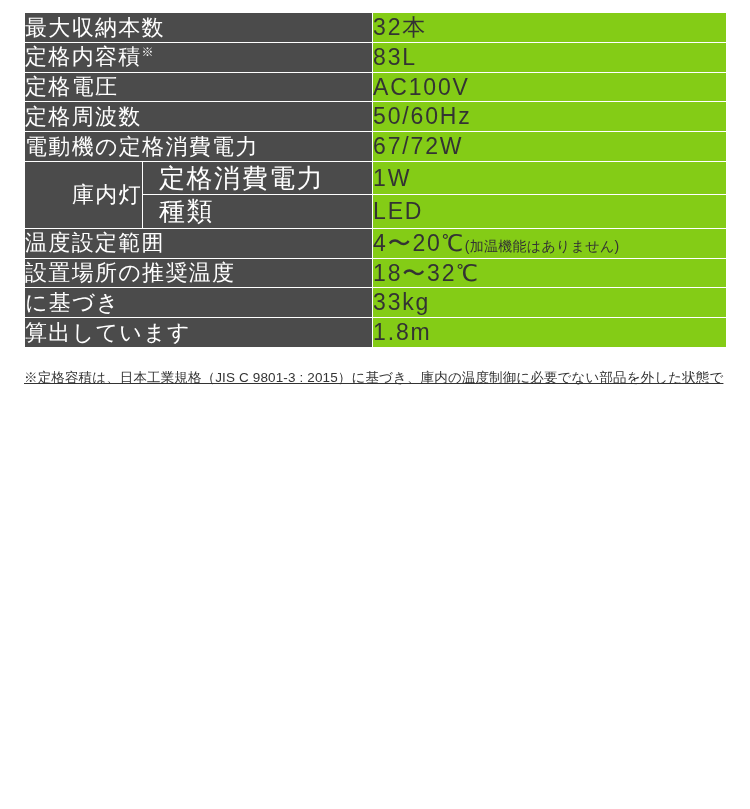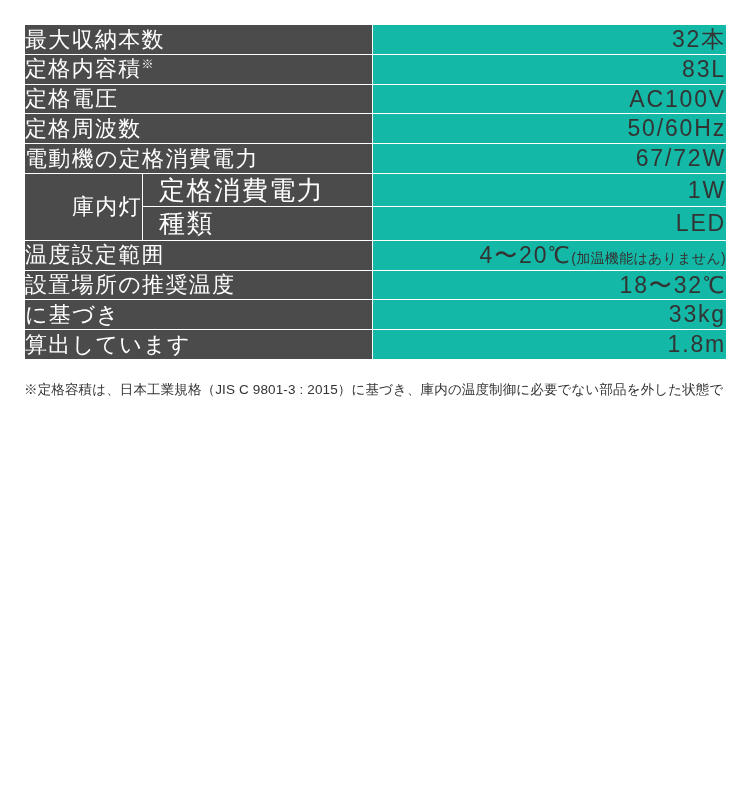--- a/index.html
+++ b/index.html
@@ -12,21 +12,21 @@
     background: #ffffff;
     font-family: "Liberation Sans", sans-serif;
     color: #333333;
     -webkit-font-smoothing: antialiased;
   }
 
   .sheet {
     box-sizing: border-box;
     width: 750px;
     height: 809px;
-    padding: 24px 24px 0 24px;
+    padding: 12px 24px 0 24px;
     background: #ffffff;
   }
 
   table.spec {
     width: 702px;
     border-collapse: collapse;
     table-layout: fixed;
     background: #ffffff;
   }
 
@@ -50,49 +50,48 @@
     font-size: 26px;
     padding-left: 16px;
   }
   td.label.rowspan-label {
     text-align: right;
     padding-left: 18px;
   }
 
   
   td.value {
-    background: #14b8a6;
+    background: #84cc16;
     color: #333333;
     font-size: 23px;
     letter-spacing: 0.08em;
     padding: 13px 0 13px 18px;
     line-height: 1.25;
     white-space: nowrap;
-    text-align: right;
   }
   td.value .note-inline {
     font-size: 14px;
     letter-spacing: 0.02em;
     color: #333333;
   }
 
   sup.mark {
     font-size: 12px;
     vertical-align: super;
     letter-spacing: 0;
   }
 
   .footnote {
     margin-top: 18px;
     font-size: 13.5px;
     line-height: 1.75;
     color: #333333;
     letter-spacing: 0.01em;
   }
-  .footnote div { white-space: nowrap; }
+  .footnote div { white-space: nowrap; text-decoration: underline; }
 </style>
 </head>
 <body>
 
 <div class="sheet">
 
   <table class="spec">
     <colgroup>
       <col style="width:118px">
       <col style="width:230px">

